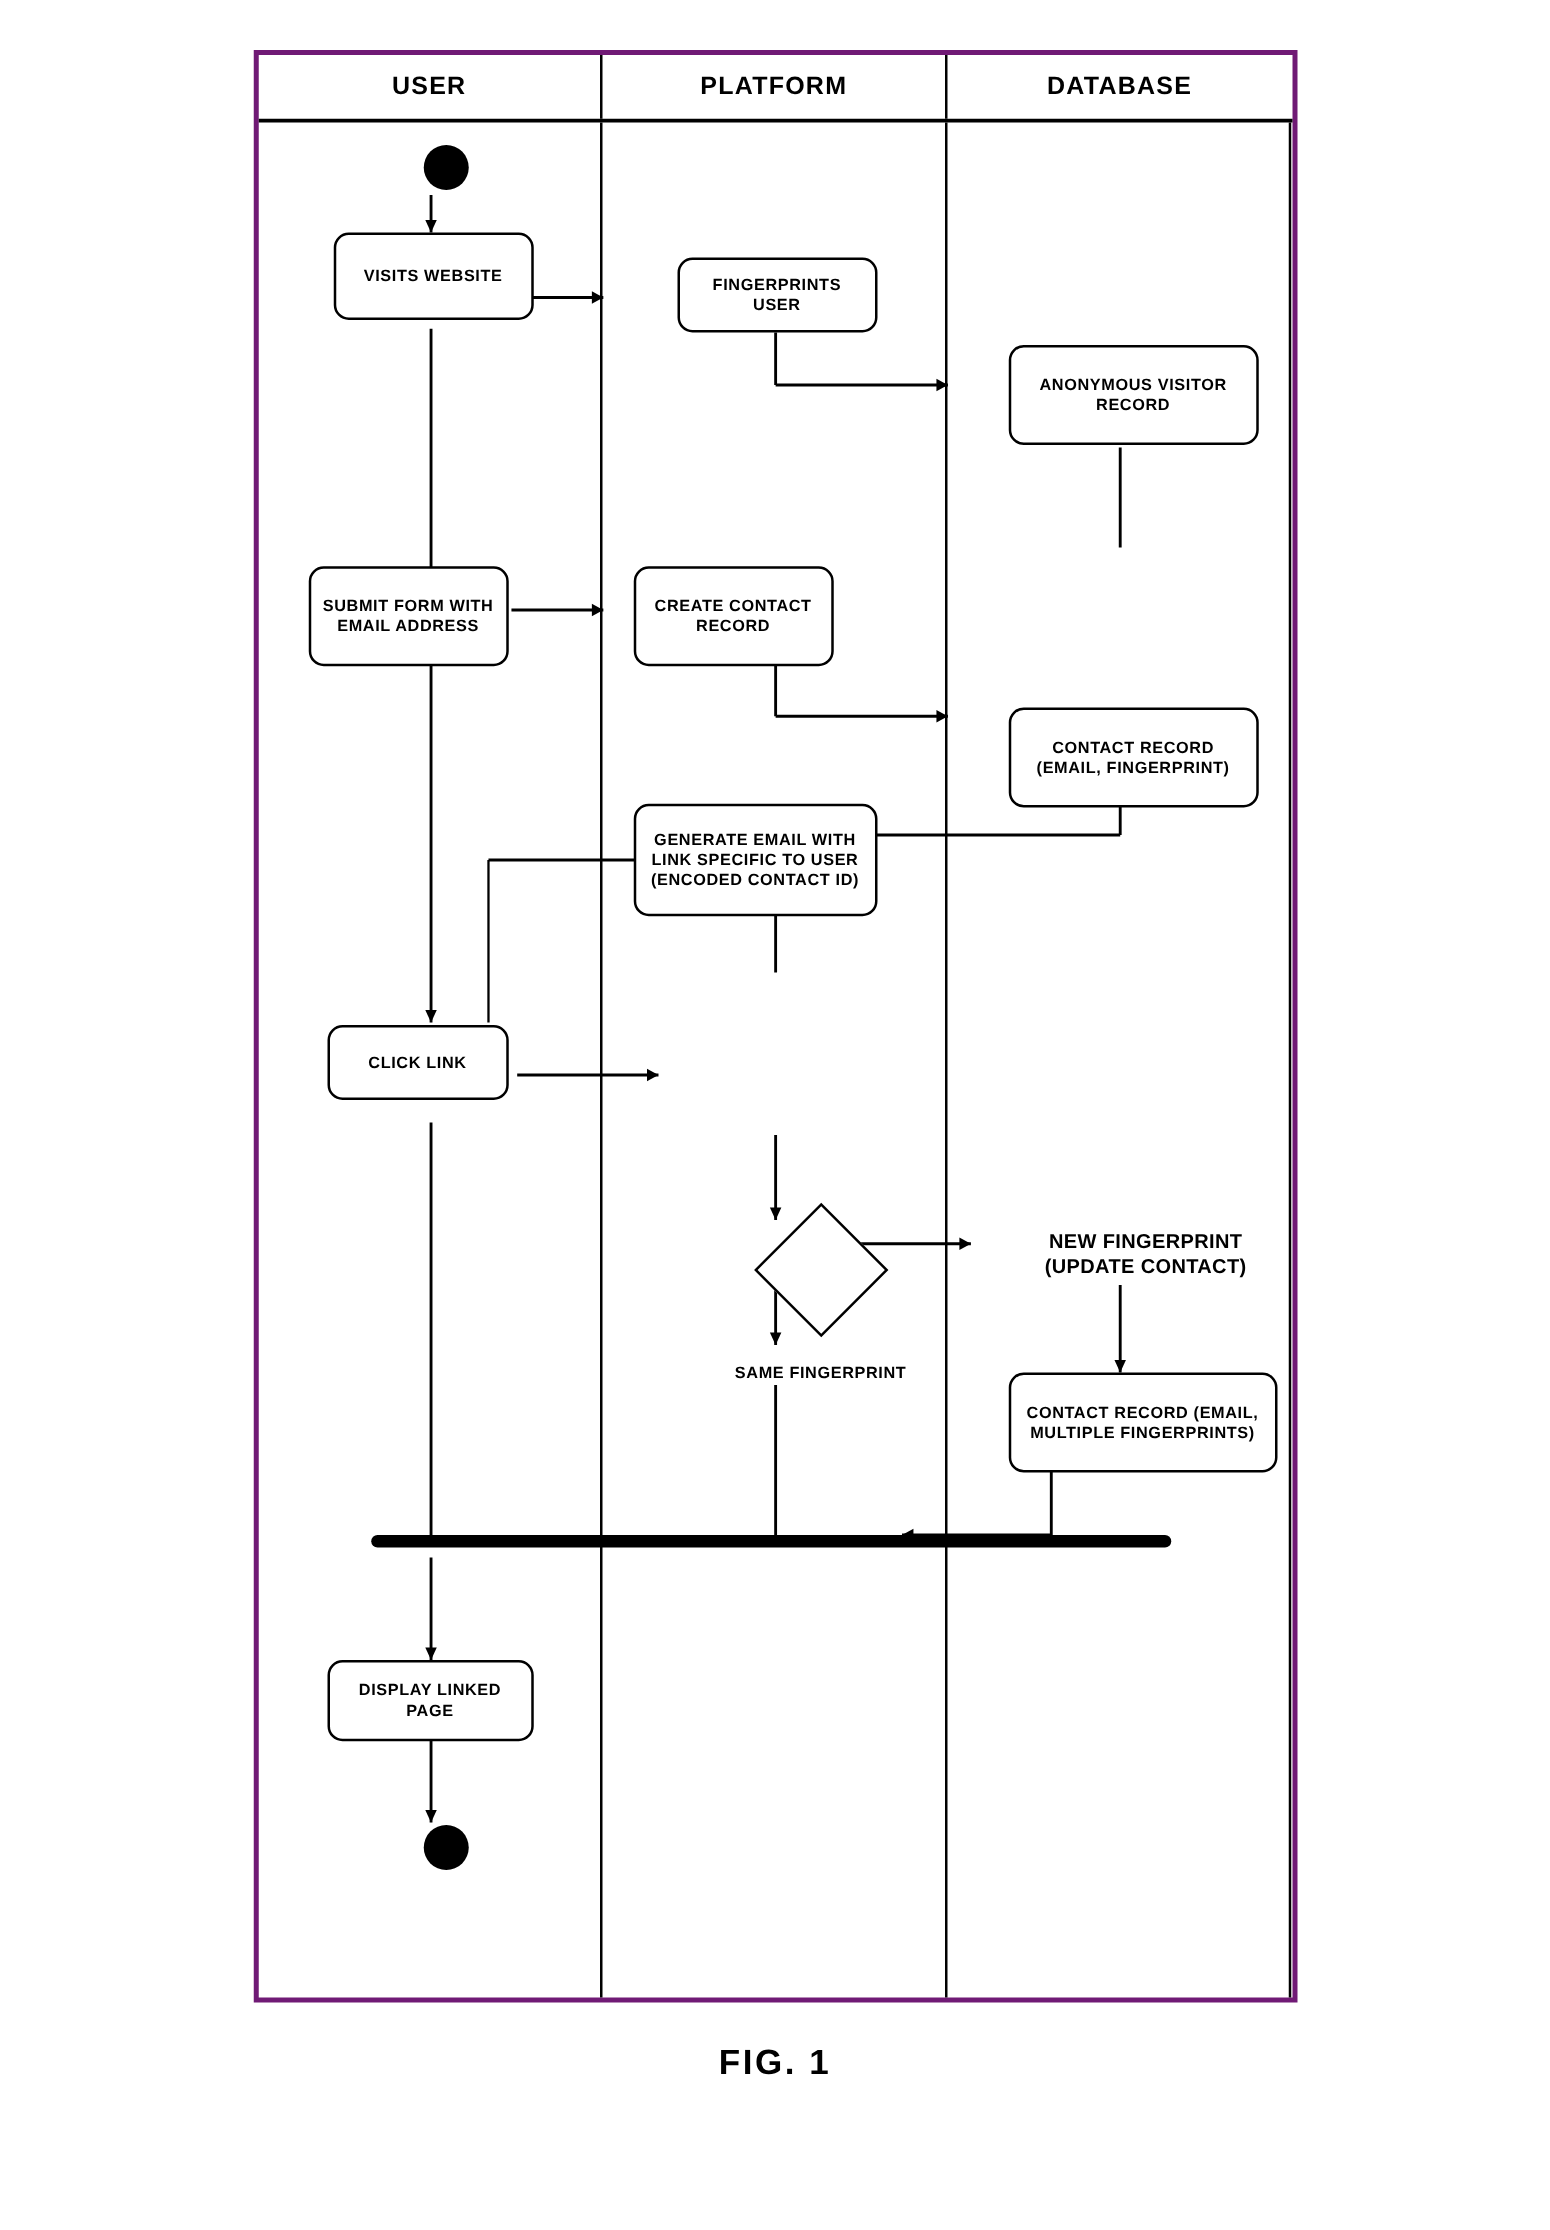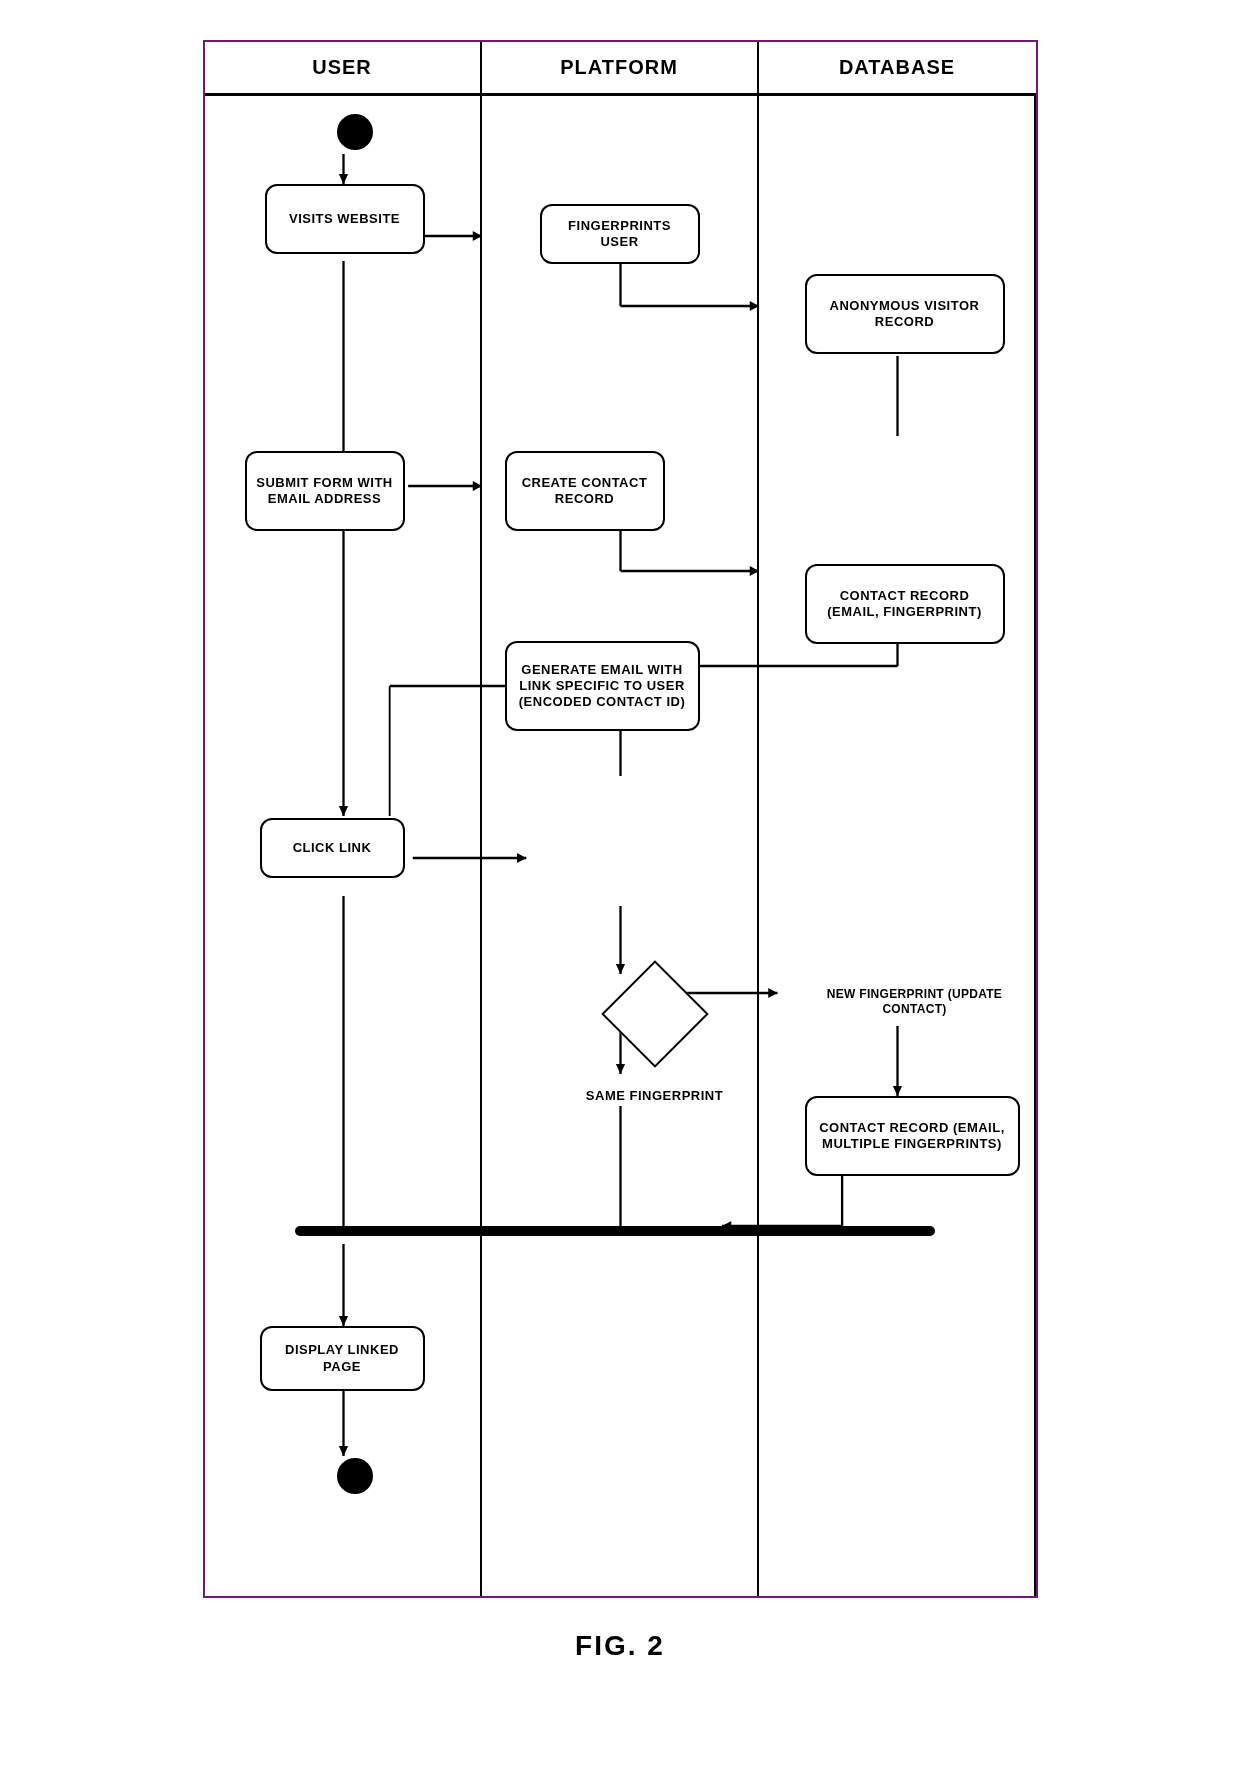--- a/index.html
+++ b/index.html
@@ -8,21 +8,21 @@
       font-family: 'Arial Black', 'Arial Bold', Arial, sans-serif;
       display: flex;
       flex-direction: column;
       align-items: center;
       width: 1240px;
       min-height: 1784px;
       padding: 40px 20px;
     }
 
     .diagram-container {
-      border: 2px solid #701a75;
+      border: 4px solid #701a75;
       width: 835px;
       position: relative;
       background: #fff;
     }
 
     
     .header-row {
       display: grid;
       grid-template-columns: 1fr 1fr 1fr;
       border-bottom: 3px solid #000;
@@ -237,32 +237,32 @@
     </div>
 
 
     <div class="node node-diamond" style="left: 412px; top: 880px; width: 76px; height: 76px;">
     </div>
 
     <div class="node" style="left: 340px; top: 980px; width: 220px; height: 40px; font-size: 13px; font-weight: 900; text-transform: uppercase; letter-spacing: 0.5px; text-align:center; justify-content:center; align-items:center; display:flex;">
       <span>SAME FINGERPRINT</span>
     </div>
 
-    <div class="node" style="left: 605px; top: 878px; width: 210px; height: 55px; font-size: 12px; font-weight: 900; text-transform: uppercase; letter-spacing: 0.3px; text-align:center; justify-content:center; align-items:center; display:flex; line-height:1.2;">
+    <div class="node" style="left: 605px; top: 878px; width: 210px; height: 55px; font-size: 16px; font-weight: 900; text-transform: uppercase; letter-spacing: 0.3px; text-align:center; justify-content:center; align-items:center; display:flex; line-height:1.2;">
       <span>NEW FINGERPRINT (UPDATE CONTACT)</span>
     </div>
 
     <div class="node node-rounded" style="left: 600px; top: 1000px; width: 215px; height: 80px; padding: 8px;">
       <span>CONTACT RECORD (EMAIL, MULTIPLE FINGERPRINTS)</span>
     </div>
 
     <div class="join-bar" style="left: 90px; top: 1130px; width: 640px;"></div>
 
     <div class="node node-rounded" style="left: 55px; top: 1230px; width: 165px; height: 65px; padding: 8px;">
       <span>DISPLAY LINKED PAGE</span>
     </div>
 
     <div class="circle-filled" style="left: 132px; top: 1362px;"></div>
 
   </div>
 </div>
 
-<div class="fig-label">FIG. 2</div>
+<div class="fig-label">FIG. 1</div>
 
 </body></html>

